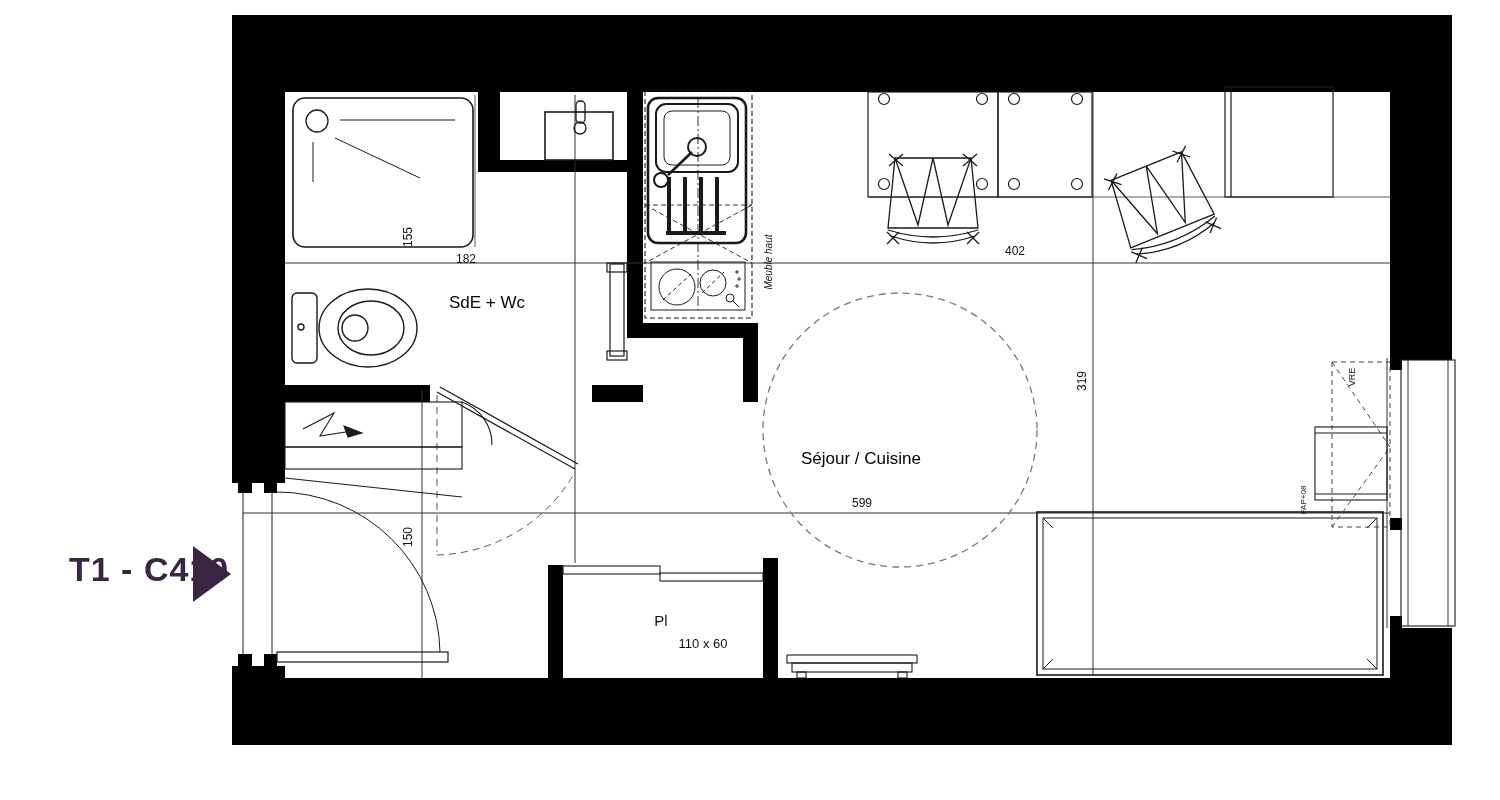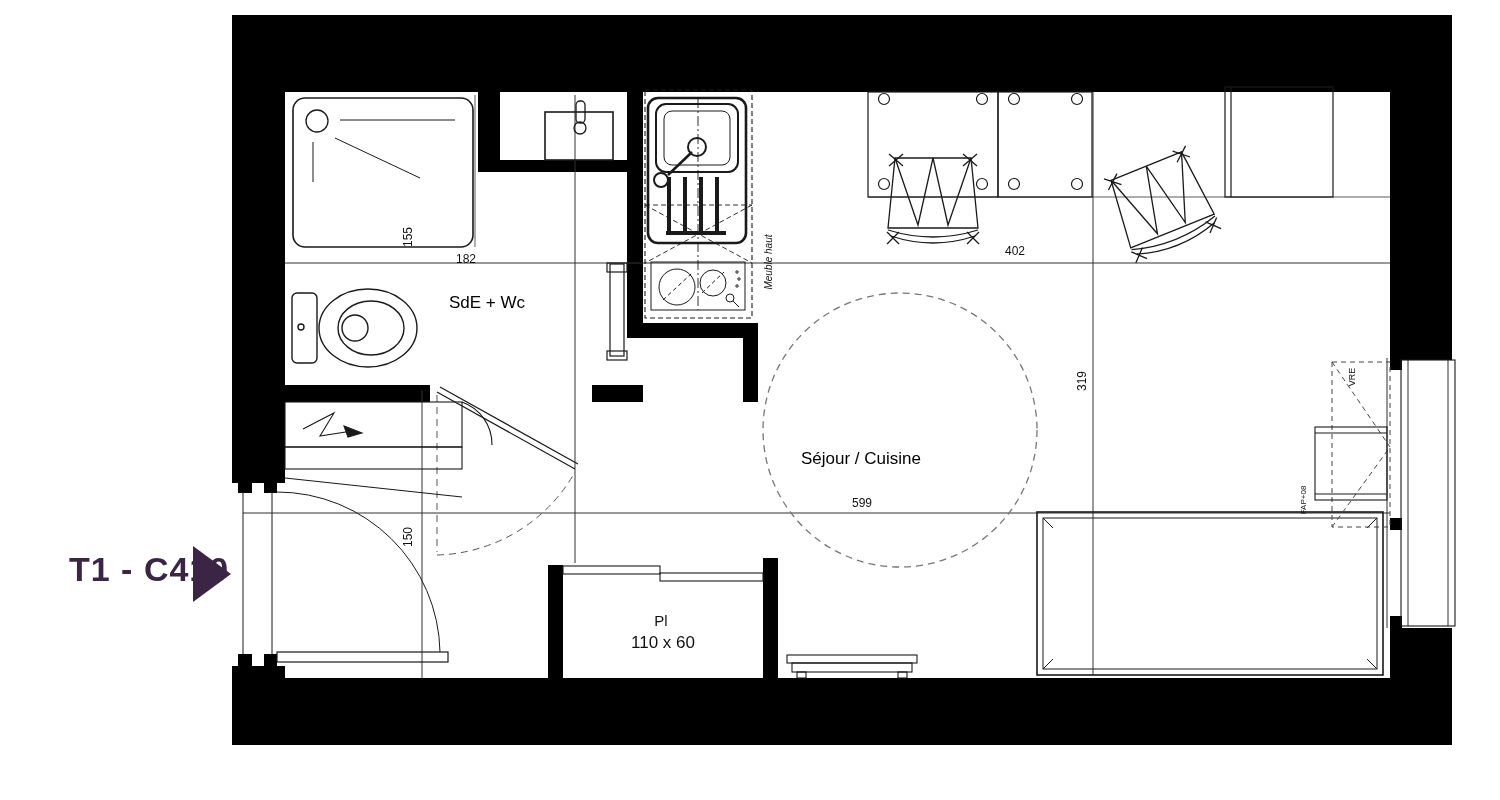--- a/index.html
+++ b/index.html
@@ -15,21 +15,21 @@
   .dim{font-size:12px;}
   .tiny{font-size:9px;}
   .micro{font-size:8px;}
   .ital{font-style:italic;font-size:10px;}
   #title{position:absolute;left:36px;top:550px;font-size:34px;font-weight:bold;
          color:#3b2545;letter-spacing:1px;margin-left:33px;}
   #title-arrow{position:absolute;left:193px;top:546px;width:0;height:0;
          border-top:28px solid transparent;border-bottom:28px solid transparent;
          border-left:38px solid #3b2545;}
   #plname{font-size:15px;}
-  #plsize{font-size:17px;}
+  #plsize{font-size:13px;margin-left:40px;}
 </style>
 </head>
 <body>
 
 <div id="stage">
 
   <div class="wall" style="left:232px;top:15px;width:1220px;height:77px;"></div>
   <div class="wall" style="left:232px;top:92px;width:53px;height:391px;"></div>
   <div class="wall" style="left:232px;top:666px;width:53px;height:79px;"></div>
   <div class="wall" style="left:232px;top:678px;width:1220px;height:67px;"></div>

